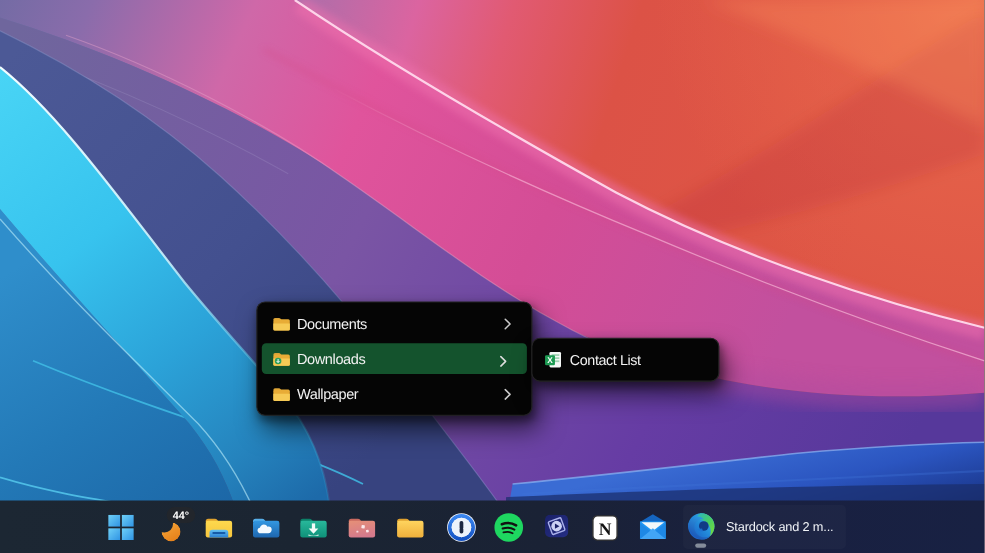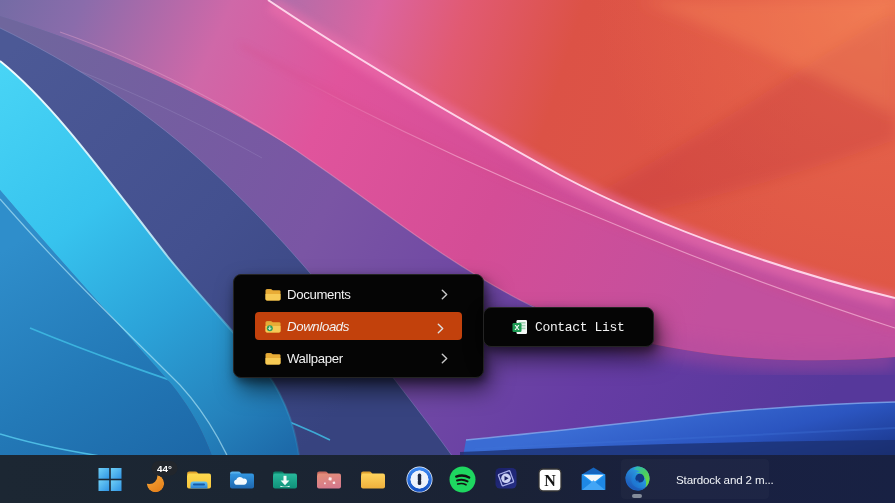--- a/index.html
+++ b/index.html
@@ -5,35 +5,35 @@
   html,body{margin:0;padding:0}
   #screen{position:relative;width:895px;height:503px;overflow:hidden;
     font-family:"Liberation Sans",sans-serif;background:#333}
   #wall{position:absolute;left:0;top:0}
   
   #taskbar{position:absolute;left:0;top:455px;width:895px;height:48px;
     background:linear-gradient(90deg,#1c2733 0%,#1b2532 30%,#1a2235 55%,#192040 78%,#182143 100%);}
   .ticon{position:absolute;top:0}
   #edgebtn{position:absolute;left:621px;top:4px;width:148px;height:40px;
     border-radius:4px;background:rgba(255,255,255,0.022);}
-  #edgelabel{position:absolute;left:676px;top:472.5px;color:#f0f3f7;font-size:11.6px;letter-spacing:-0.15px;}
+  #edgelabel{position:absolute;left:660px;top:472.5px;color:#f0f3f7;font-size:11.6px;letter-spacing:-0.15px;}
   #rundot{position:absolute;left:632px;top:493.5px;width:10px;height:4px;border-radius:2px;background:#848c9a;}
   
   .menu{position:absolute;background:#050505;border:1px solid #242424;border-radius:8px;
     box-shadow:6px 12px 22px rgba(0,0,0,.55), 2px 4px 8px rgba(0,0,0,.4);
-    box-sizing:border-box;padding:3px 17px;}
+    box-sizing:border-box;padding:3px 0;}
   #mainmenu{left:233px;top:274px;width:251px;}
   #submenu{left:483px;top:307px;width:171px;}
   .mi{height:32px;display:flex;align-items:center;padding:0 0 0 14px;position:relative;}
   .mi .txt{color:#f2f2f2;font-size:13.2px;margin-left:6px;letter-spacing:-0.35px;}
   .mi .chev{position:absolute;right:18px;top:10.5px;}
   .hl{margin:0 4px;padding-left:10px;height:28px;margin-top:2px;margin-bottom:2px;
-      border-radius:4px;background:#c2410c;font-style:italic;}
+      border-radius:4px;background:#14532d;}
   .smi{height:32px;display:flex;align-items:center;padding:0 0 0 11px;}
-  .smi .txt{color:#f2f2f2;font-size:13px;margin-left:7px;letter-spacing:-0.35px;font-family:Liberation Mono, monospace;}
+  .smi .txt{color:#f2f2f2;font-size:13px;margin-left:7px;letter-spacing:-0.35px;}
 </style>
 </head>
 <body>
 <div id="screen">
 
 <svg id="wall" width="895" height="503" viewBox="0 0 895 503">
   <defs>
     <linearGradient id="base" x1="120" y1="0" x2="780" y2="210" gradientUnits="userSpaceOnUse">
       <stop offset="0" stop-color="#6b70a6"></stop>
       <stop offset="0.2" stop-color="#a96fab"></stop>

